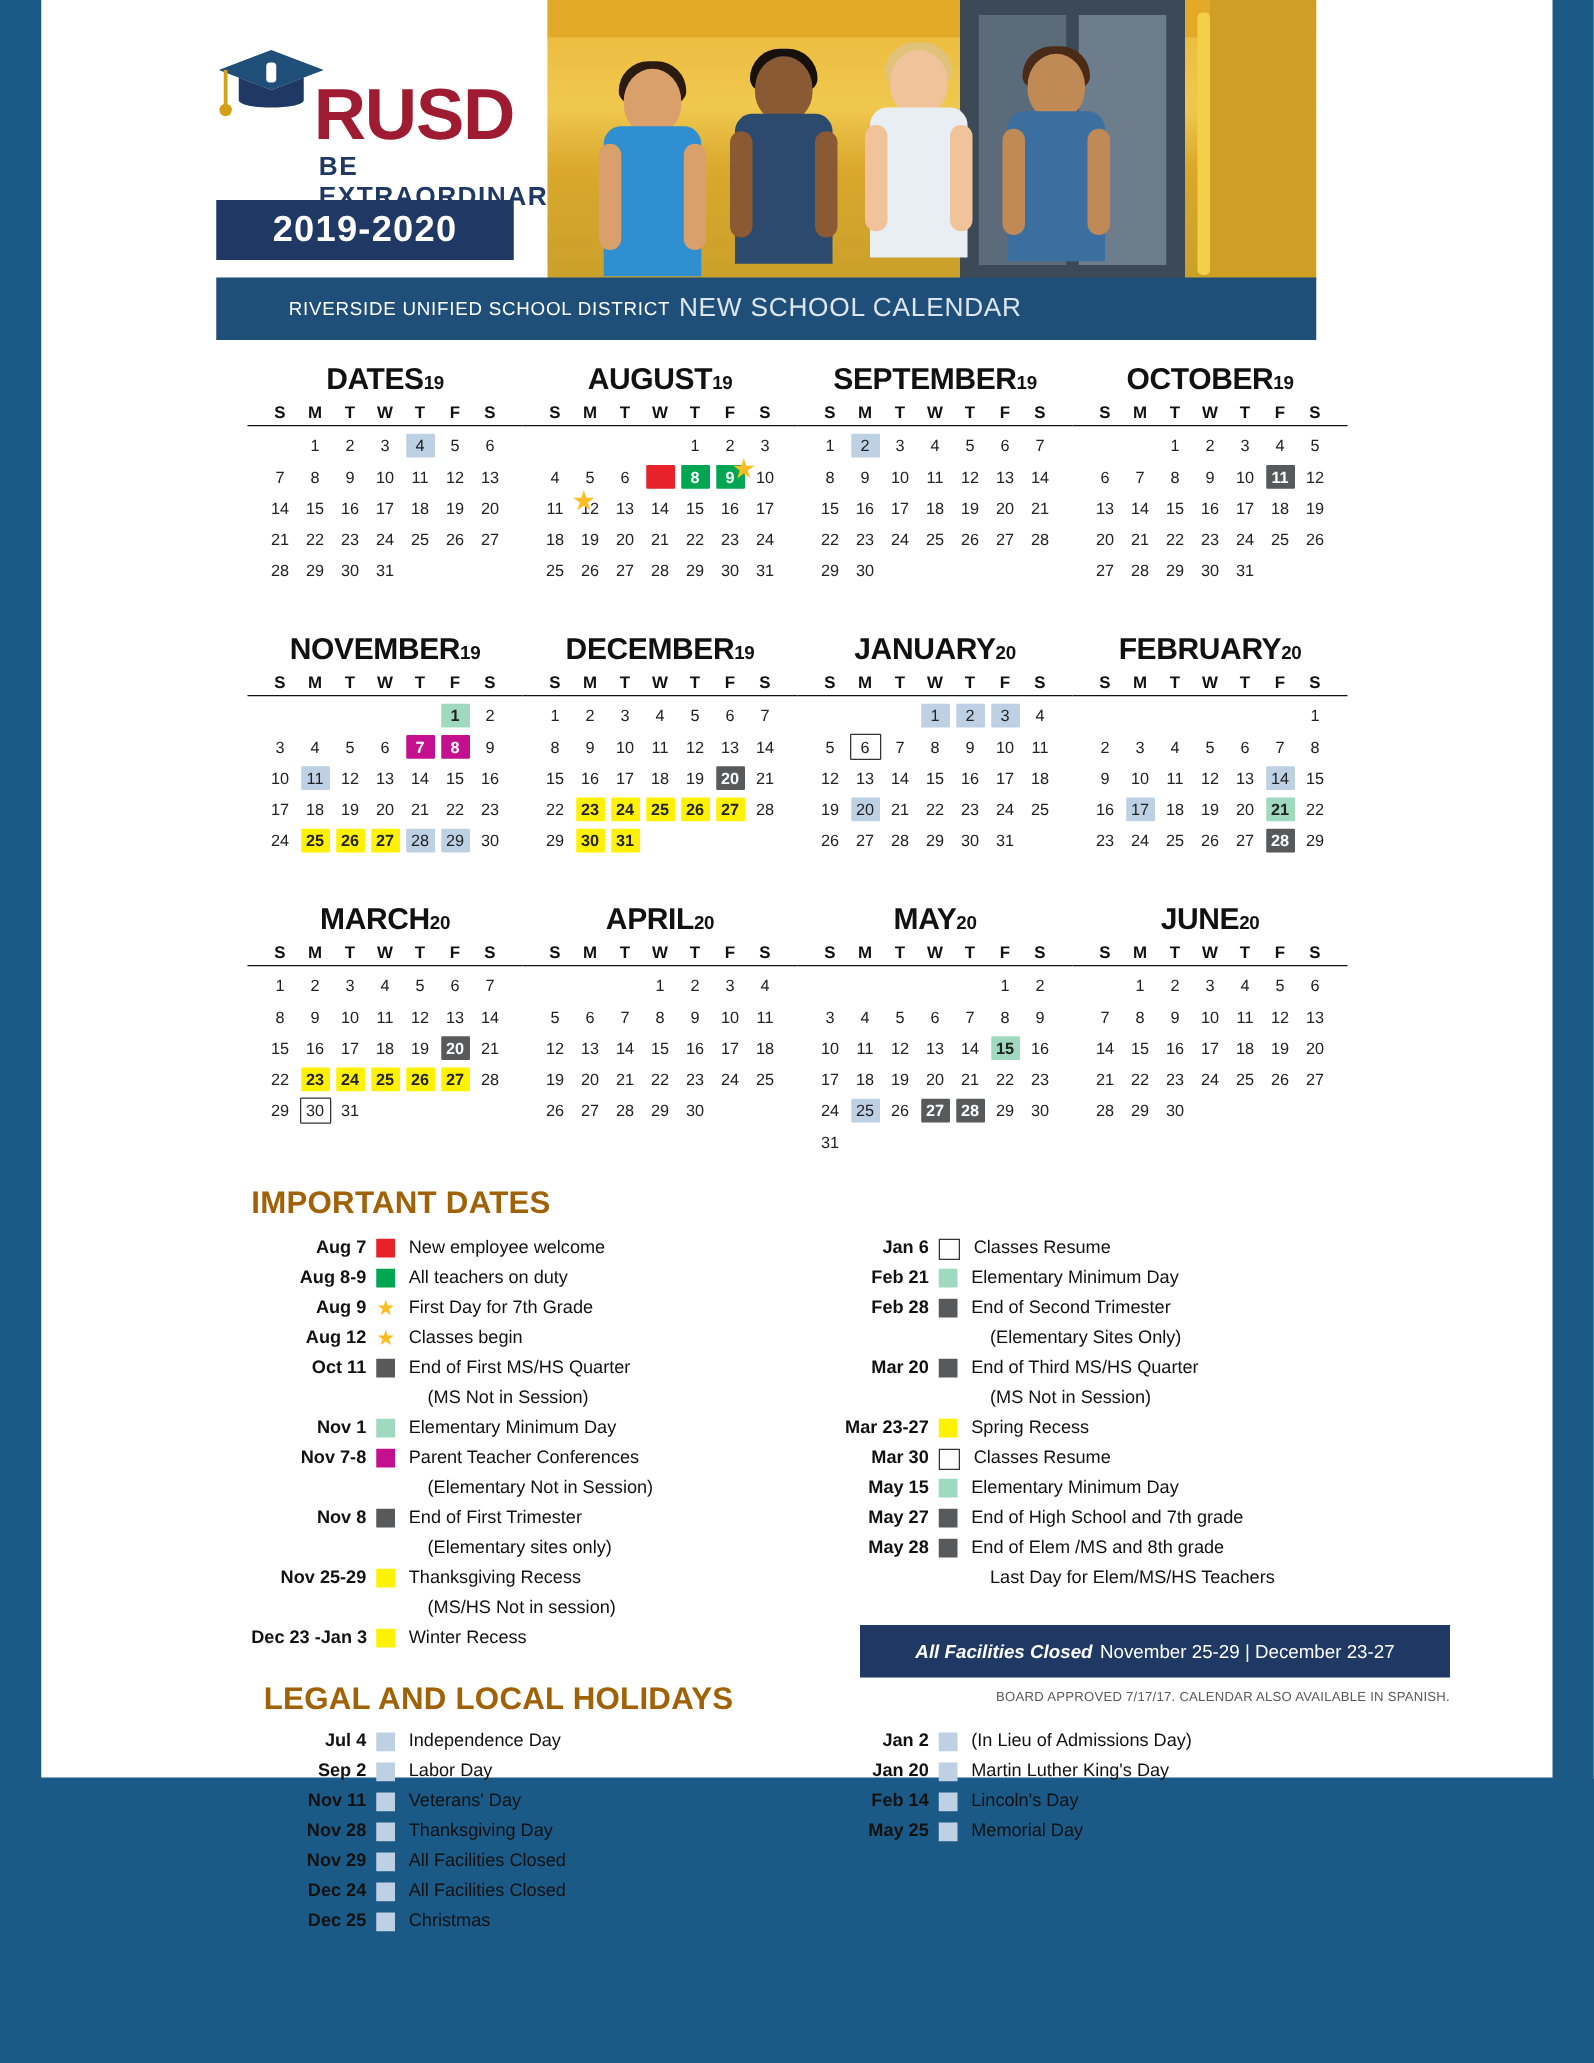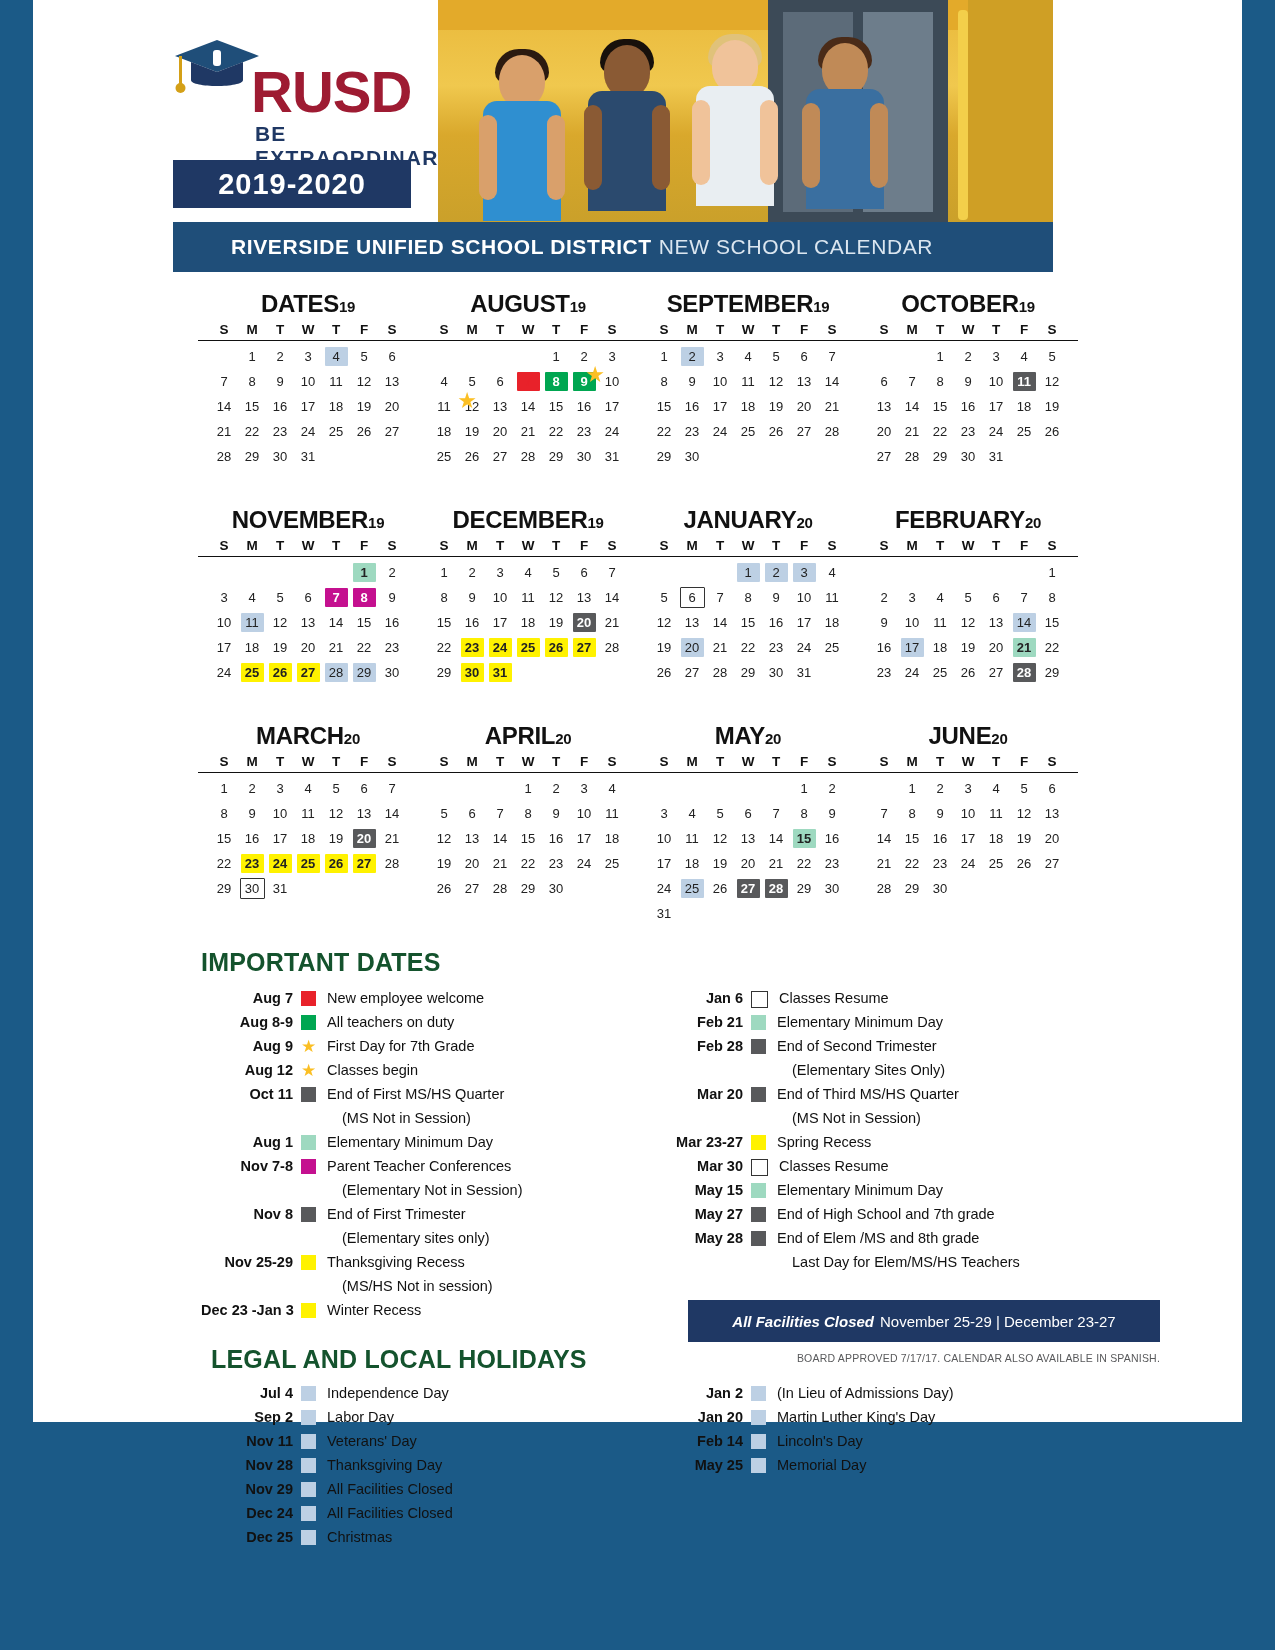--- a/index.html
+++ b/index.html
@@ -53,21 +53,21 @@
   .kid .arm-l{position:absolute;left:-4px;top:60px;width:18px;height:85px;border-radius:9px;}
   .kid .arm-r{position:absolute;left:64px;top:60px;width:18px;height:85px;border-radius:9px;}
   .kid1{left:45px;height:170px;width:80px;}
   .kid2{left:150px;height:180px;width:80px;}
   .kid3{left:258px;height:185px;width:80px;}
   .kid4{left:368px;height:182px;width:80px;}
   .title-bar{
     position:absolute;left:140px;top:222px;width:880px;height:50px;
     background:#1f4e79;color:#fff;display:flex;align-items:center;
   }
-  .title-bar .strong{font-size:21px;font-weight:bold;letter-spacing:.6px;margin-left:58px;}
+  .title-bar .strong{font-size:15px;font-weight:normal;letter-spacing:.6px;margin-left:58px;}
   .title-bar .light{font-size:21px;font-weight:normal;letter-spacing:.6px;margin-left:7px;color:#dbe6f0;}
 
   
   .months{
     position:absolute;left:165px;top:290px;width:880px;
     display:grid;grid-template-columns:repeat(4,220px);
     grid-auto-rows:216px;
   }
   .month{position:relative;}
   .m-title{
@@ -100,21 +100,21 @@
   .b-magenta .cell{background:#c4108f;color:#fff;font-weight:bold;}
   .b-outline .cell{background:#fff;border:1.4px solid #333;}
   .star{
     position:absolute;left:14px;top:-5px;width:22px;height:22px;
     color:#fbbf24;font-size:22px;line-height:22px;pointer-events:none;
   }
   .star.s-left{left:-2px;top:-4px;}
 
   
   .sec-title{
-    font-size:25px;font-weight:bold;color:#14532d;letter-spacing:.2px;
+    font-size:25px;font-weight:bold;color:#a16207;letter-spacing:.2px;
   }
   #important-dates{position:absolute;left:168px;top:948px;width:900px;}
   #important-dates .sec-title{margin-left:0;}
   .two-col{display:flex;margin-top:10px;}
   .col{width:450px;}
   .row{display:flex;align-items:flex-start;margin-bottom:2px;font-size:14.5px;color:#111;}
   .row .dt{width:92px;text-align:right;font-weight:bold;padding-right:8px;line-height:22px;white-space:nowrap;}
   .row .sw{width:15px;height:15px;margin-top:4px;flex:0 0 15px;}
   .row .lbl{padding-left:11px;line-height:22px;}
   .row.sub .dt{font-weight:normal;}
@@ -806,21 +806,21 @@
             <div class="dt">Oct 11</div>
             <div class="sw sw-grey"></div>
             <div class="lbl">End of First MS/HS Quarter</div>
           </div>
           <div class="row sub">
             <div class="dt"></div>
             <div class="sw sw-none"></div>
             <div class="lbl">(MS Not in Session)</div>
           </div>
           <div class="row">
-            <div class="dt">Aug 1</div>
+            <div class="dt">Nov 1</div>
             <div class="sw sw-mint"></div>
             <div class="lbl">Elementary Minimum Day</div>
           </div>
           <div class="row">
             <div class="dt">Nov 7-8</div>
             <div class="sw sw-magenta"></div>
             <div class="lbl">Parent Teacher Conferences</div>
           </div>
           <div class="row sub">
             <div class="dt"></div>

